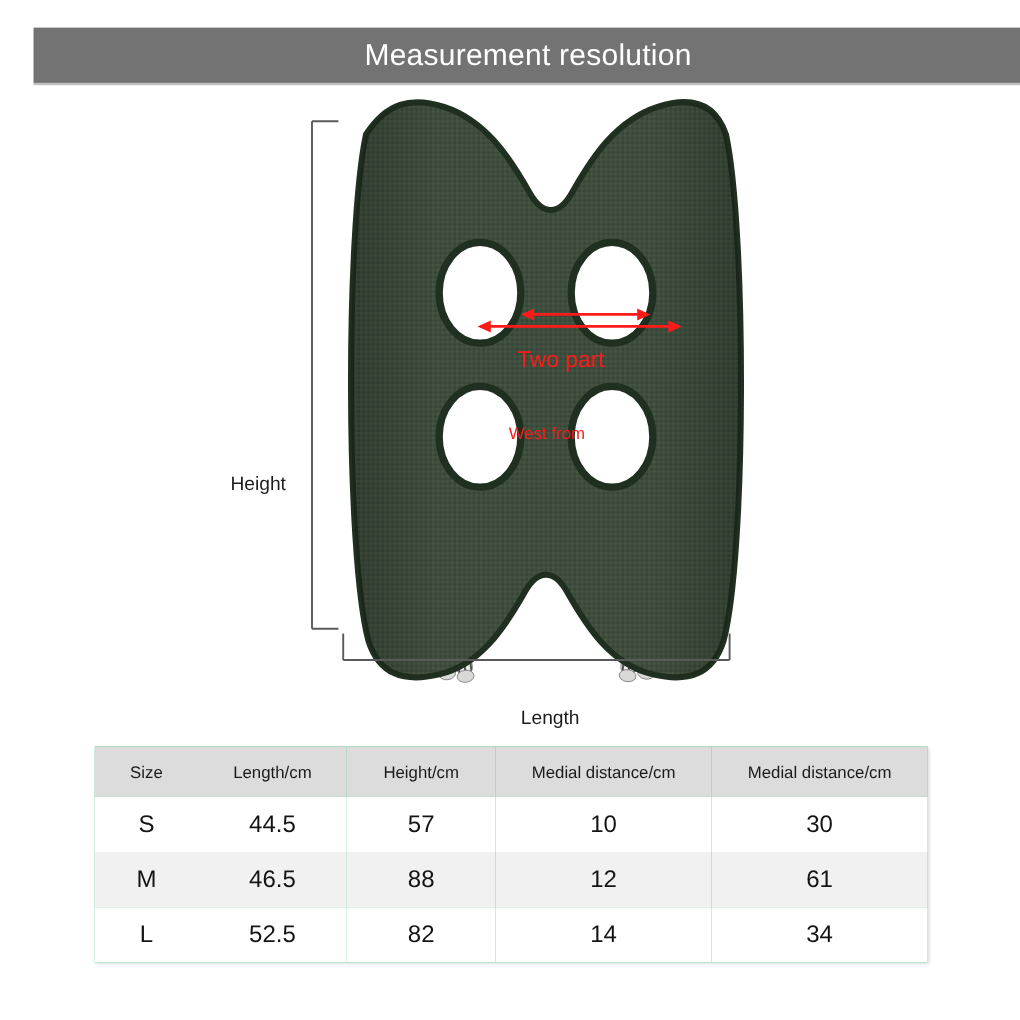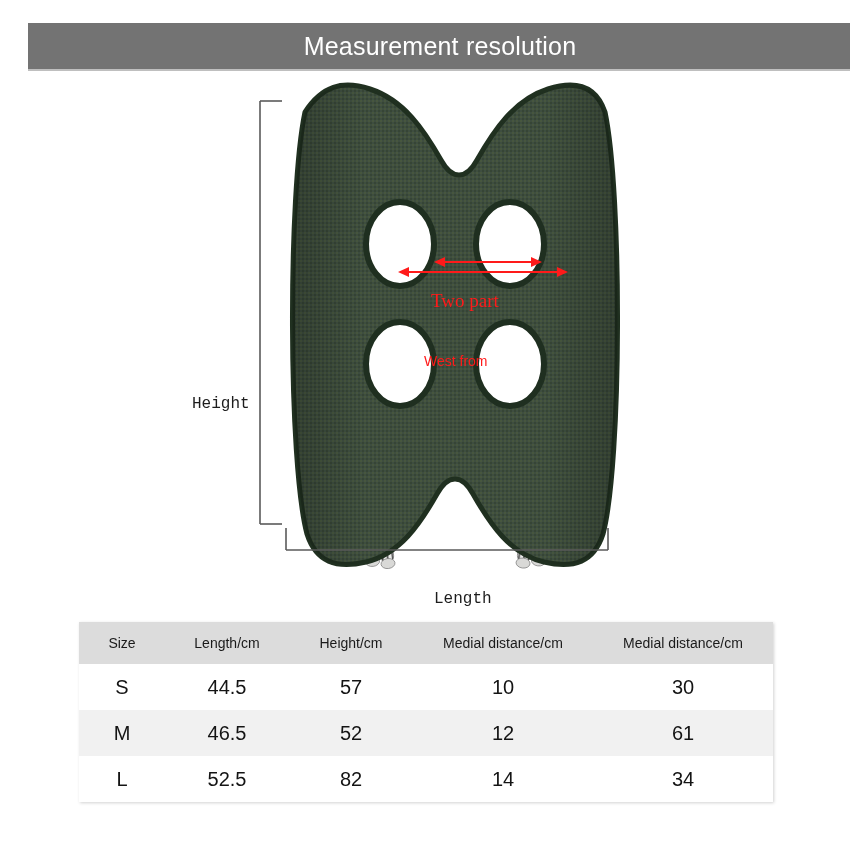--- a/index.html
+++ b/index.html
@@ -43,21 +43,21 @@
     top: 72px;
     width: 850px;
     height: 540px;
   }
   #diagram-svg { display: block; }
 
   .dim-label {
     position: absolute;
     font-size: 16px;
     color: #1d1d1d;
-    font-family: Liberation Mono, monospace;
+    font-family: Liberation Sans, sans-serif;
     white-space: nowrap;
   }
   #height-label {
     left: 192px;
     top: 323px;
   }
   #length-label {
     left: 434px;
     top: 518px;
   }
@@ -236,21 +236,21 @@
       <line x1="260" y1="452" x2="282" y2="452"></line>
     </g>
 
     <g stroke="#5a5a5a" stroke-width="1.6" fill="none">
       <line x1="286" y1="478" x2="608" y2="478"></line>
       <line x1="286" y1="478" x2="286" y2="456"></line>
       <line x1="608" y1="478" x2="608" y2="456"></line>
     </g>
   </svg>
 
-  <div style="position:absolute;left:431px;top:218px;color:#ff1a1a;font-size:19px;font-family:Liberation Serif, serif;white-space:nowrap;">Two part</div>
+  <div style="position:absolute;left:431px;top:218px;color:#ff1a1a;font-size:19px;font-family:Liberation Sans, sans-serif;white-space:nowrap;">Two part</div>
   <div style="position:absolute;left:424px;top:281px;color:#ff1a1a;font-size:14px;font-family:'Liberation Sans',sans-serif;white-space:nowrap;">West from</div>
 
   <div class="dim-label" id="height-label">Height</div>
   <div class="dim-label" id="length-label">Length</div>
 </div>
 
 <div id="size-table-wrap">
   <table id="size-table">
     <colgroup>
       <col class="c-size">
@@ -272,21 +272,21 @@
       <tr>
         <td>S</td>
         <td>44.5</td>
         <td>57</td>
         <td>10</td>
         <td>30</td>
       </tr>
       <tr>
         <td>M</td>
         <td>46.5</td>
-        <td>52</td>
+        <td>88</td>
         <td>12</td>
         <td>61</td>
       </tr>
       <tr>
         <td>L</td>
         <td>52.5</td>
         <td>82</td>
         <td>14</td>
         <td>34</td>
       </tr>

